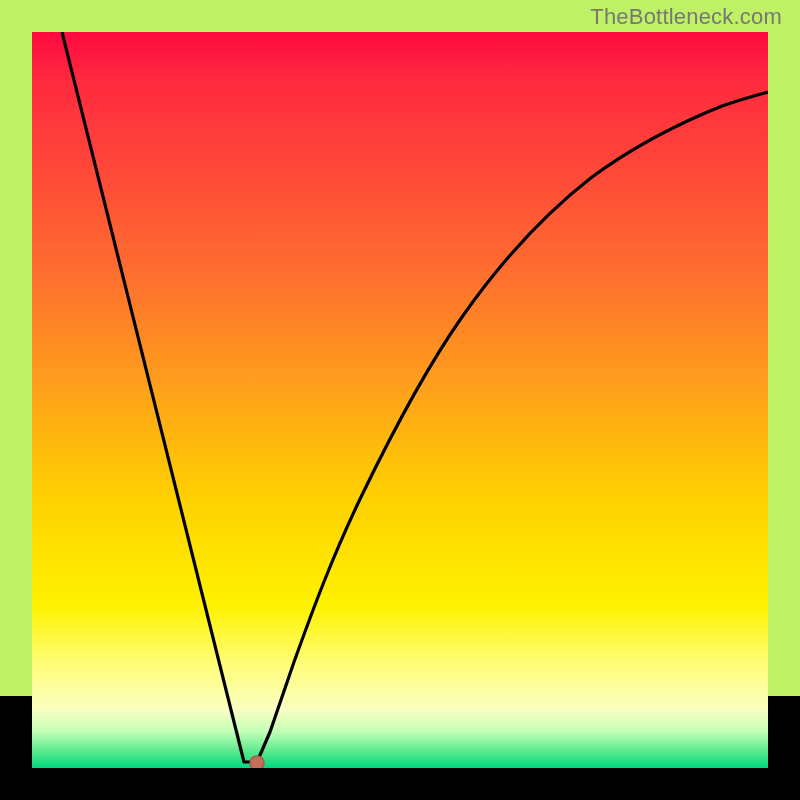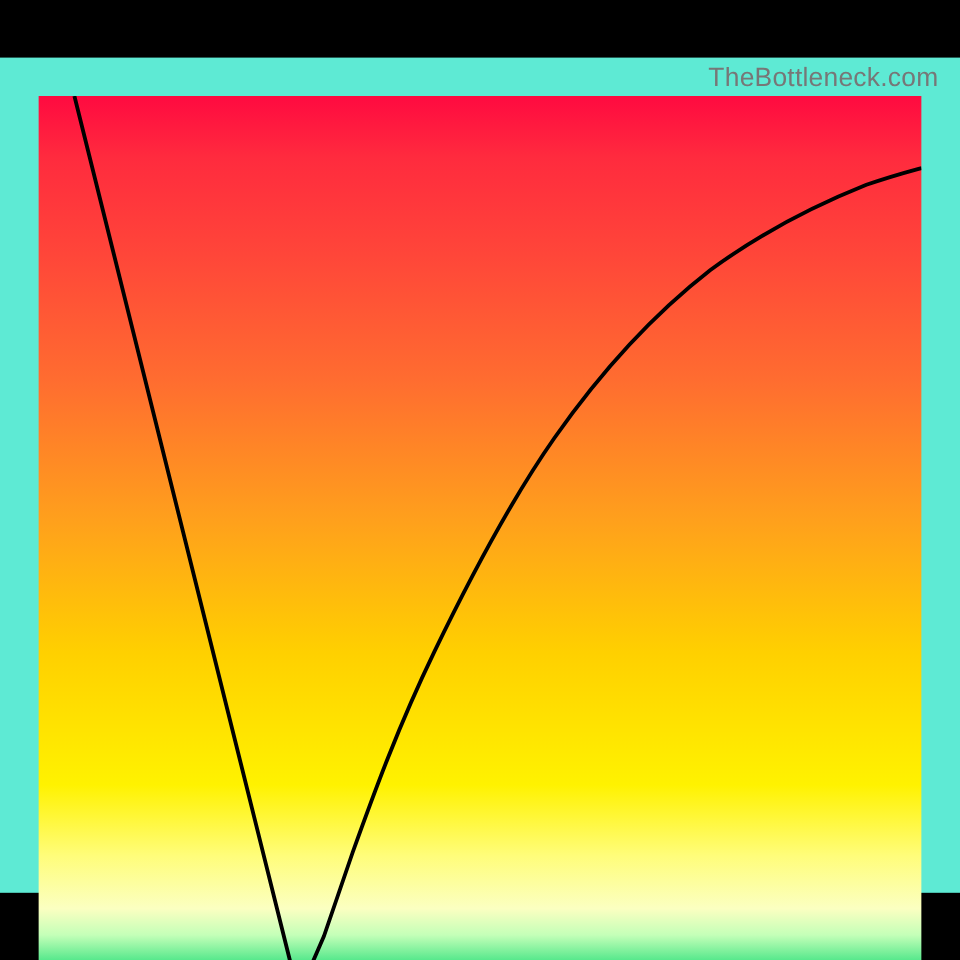--- a/index.html
+++ b/index.html
@@ -10,22 +10,21 @@
     background: #000;
     overflow: hidden;
     font-family: Arial, Helvetica, sans-serif;
   }
   .frame {
     position: absolute;
     top: 0;
     left: 0;
     width: 800px;
     height: 696px;
-    background: #5eead4;
-    margin-top: 48px;
+    background: #bef264;
   }
   .plot {
     position: absolute;
     top: 32px;
     left: 32px;
     width: 736px;
     height: 736px;
     overflow: hidden;
   }
   .gradient {

